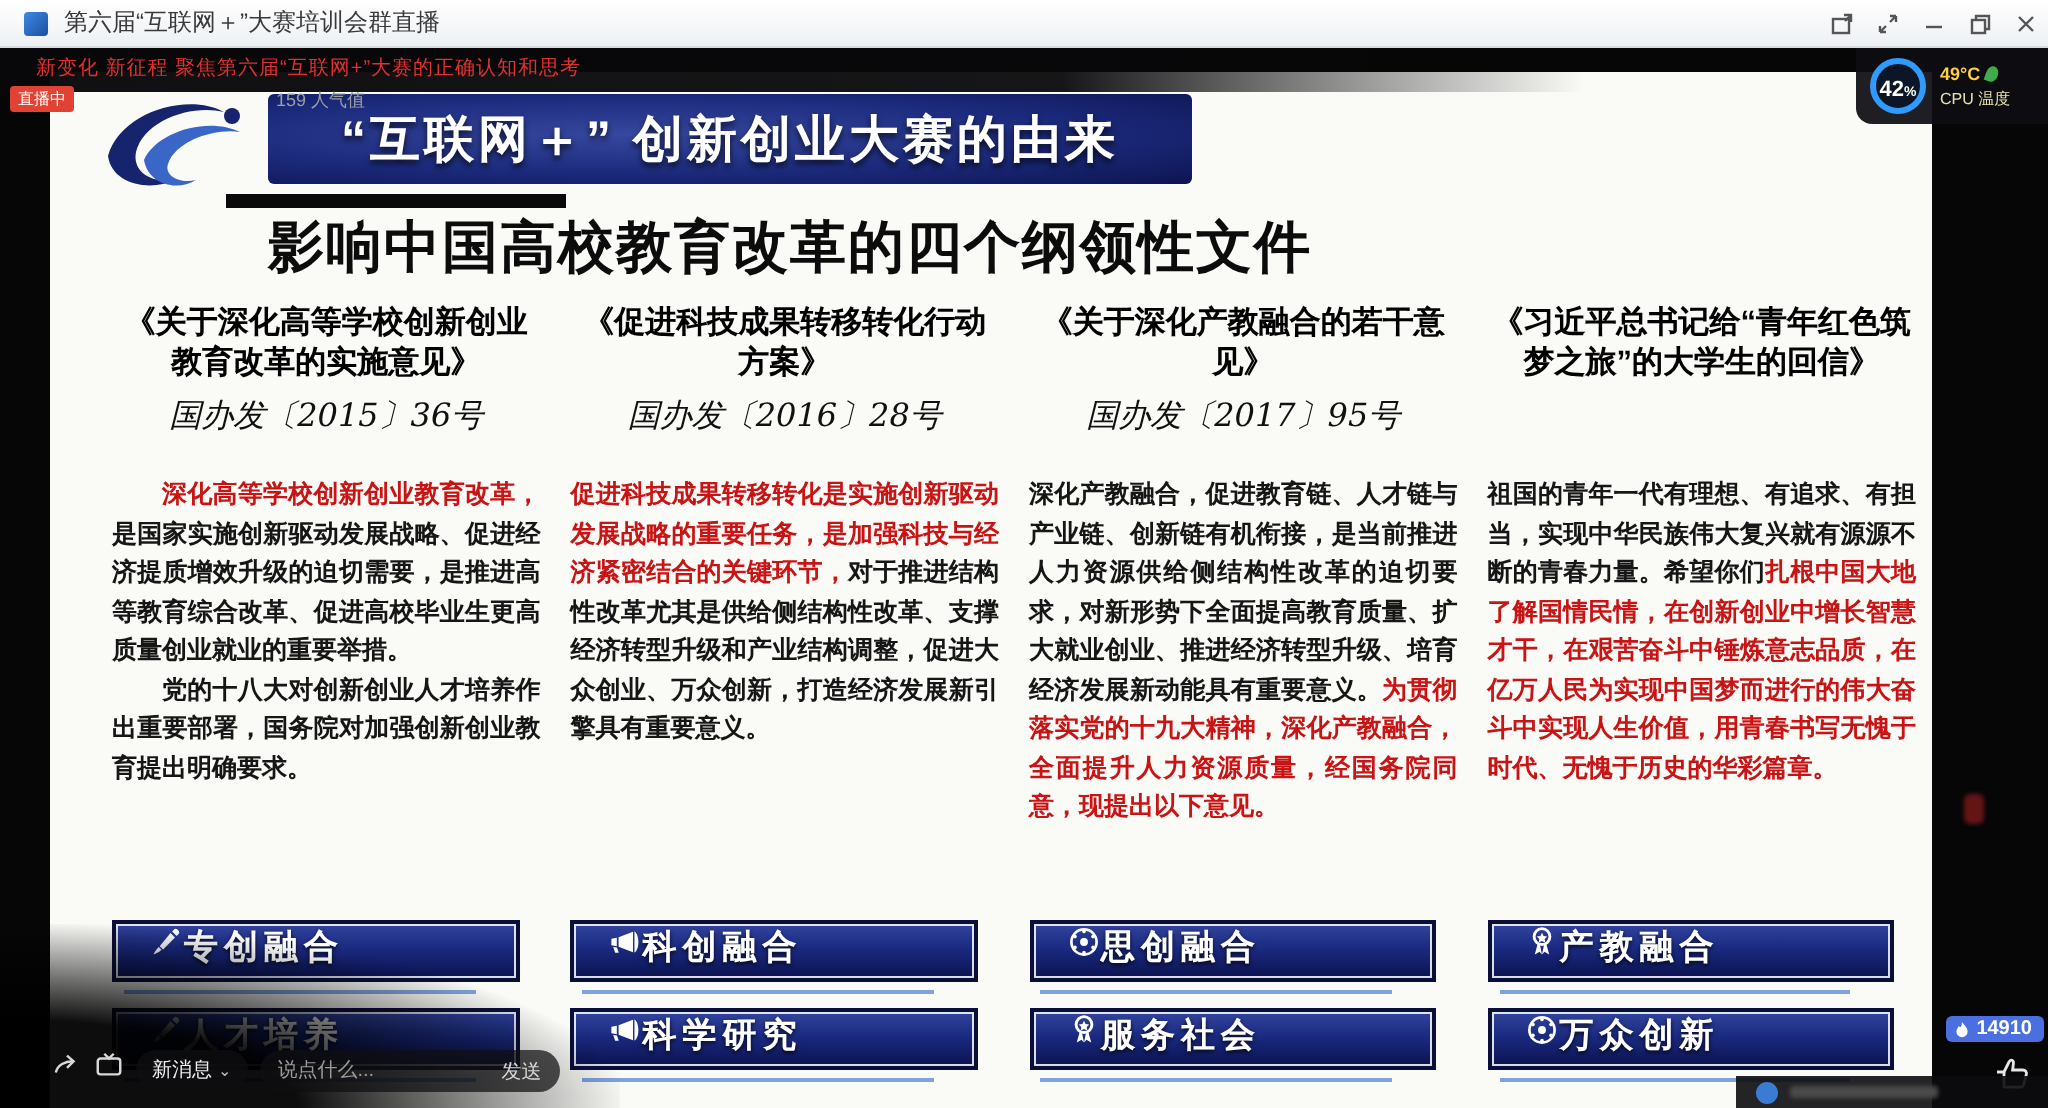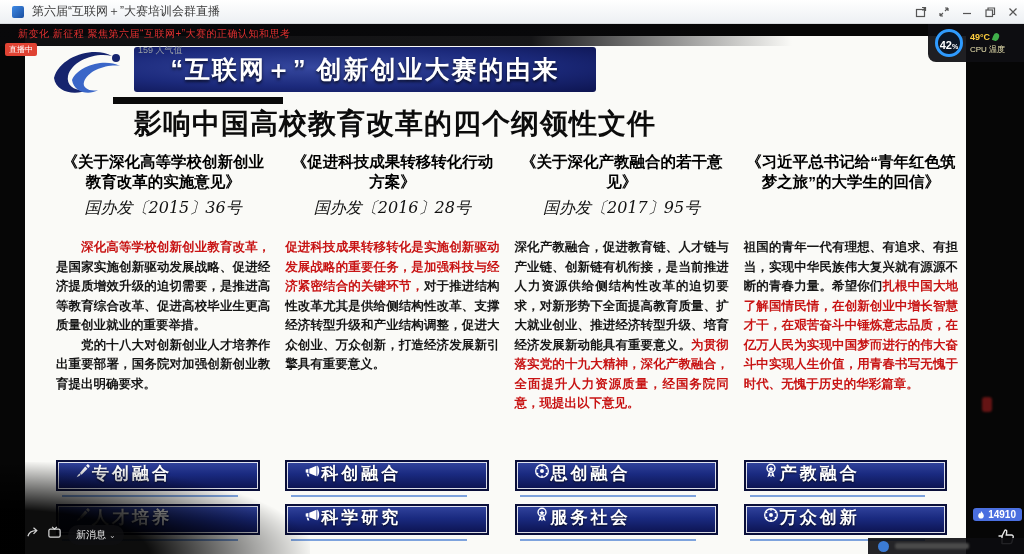--- a/index.html
+++ b/index.html
@@ -317,20 +317,24 @@
       <path d="M8 3l3.5 3L8 9.5"></path>
     </svg>
   <svg viewBox="0 0 16 16">
       <rect x="2" y="4.5" width="12" height="8.5" rx="1.5"></rect>
       <path d="M5.5 2l2.5 2.5L10.5 2"></path>
     </svg>
   <div class="pill">
     <span>新消息</span>
     <span class="chevron">⌄</span>
   </div>
+  <div class="input-pill">
+    <input type="text" placeholder="说点什么..." style="">
+    <span class="send">发送</span>
+  </div>
 </div>
 
 <div class="float-emoji"></div>
 <div class="likes-badge">
   <svg viewBox="0 0 10 10">
       <path d="M5 0C6.5 2 8.5 3.5 8.5 6A3.5 3.5 0 0 1 1.5 6C1.5 4.5 2.5 3.5 3 2.5 3.6 3.4 4.8 3.8 5 0Z"></path>
     </svg>
   <span>14910</span>
 </div>
 <div class="thumb">

